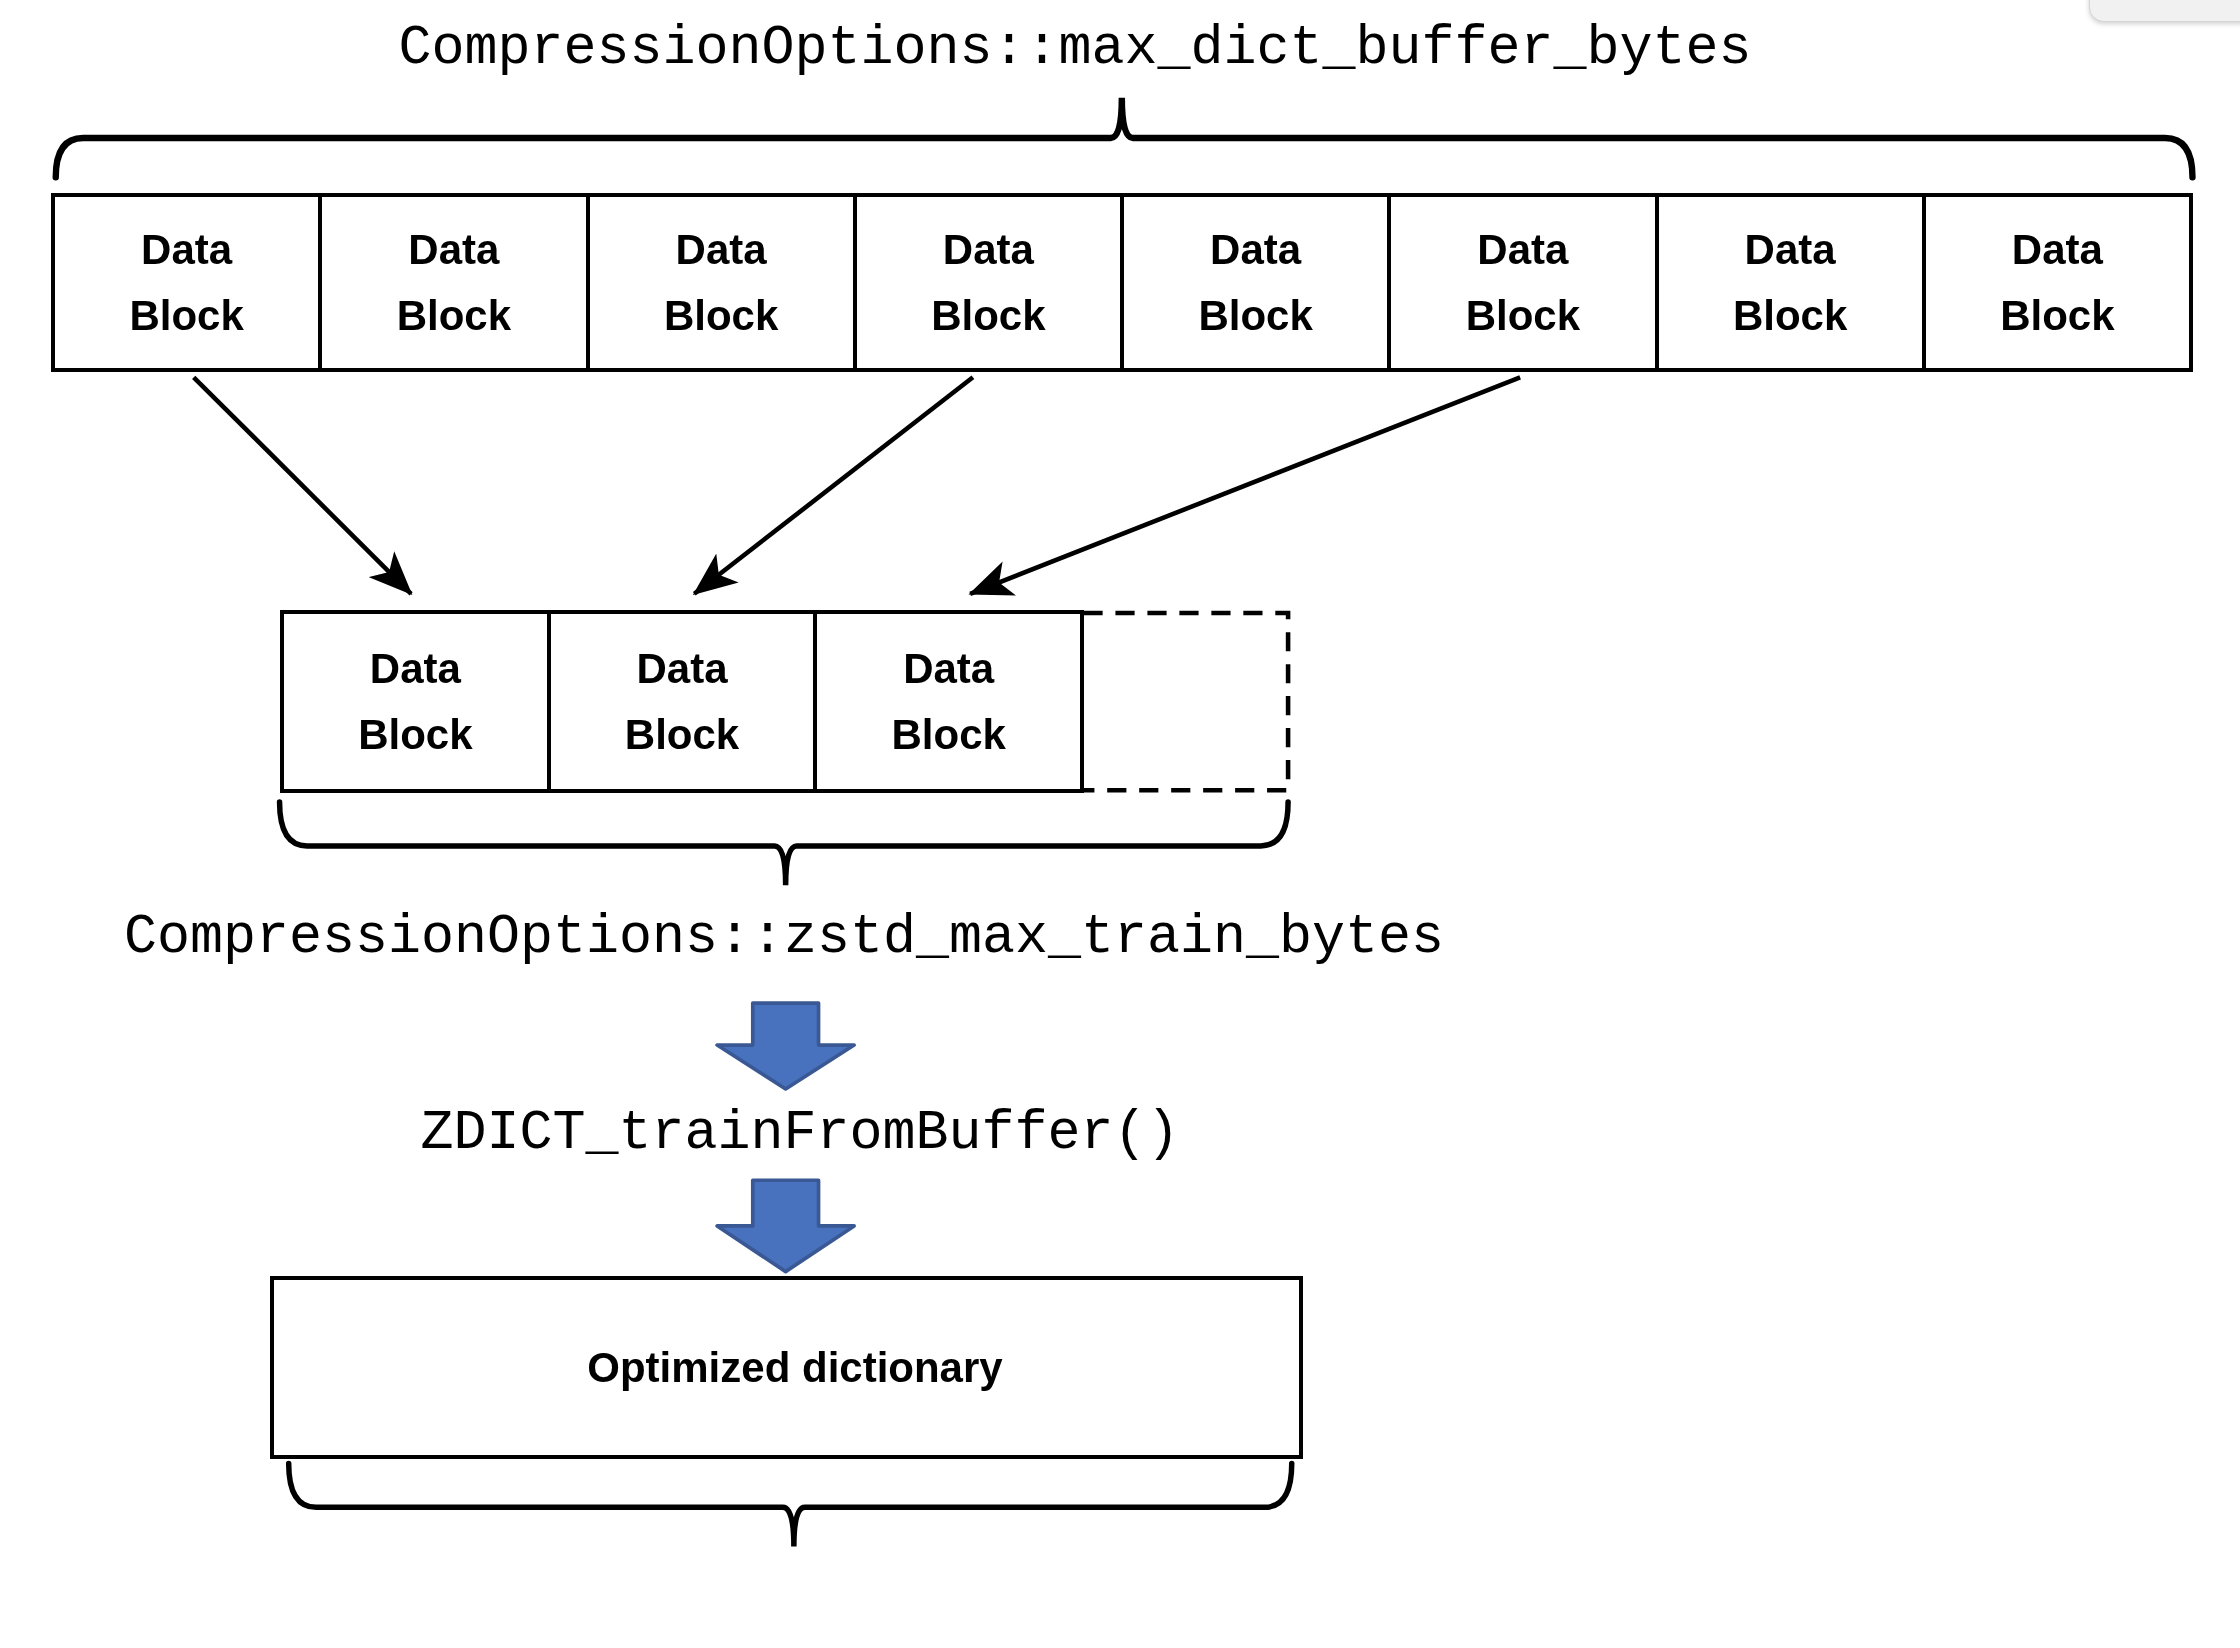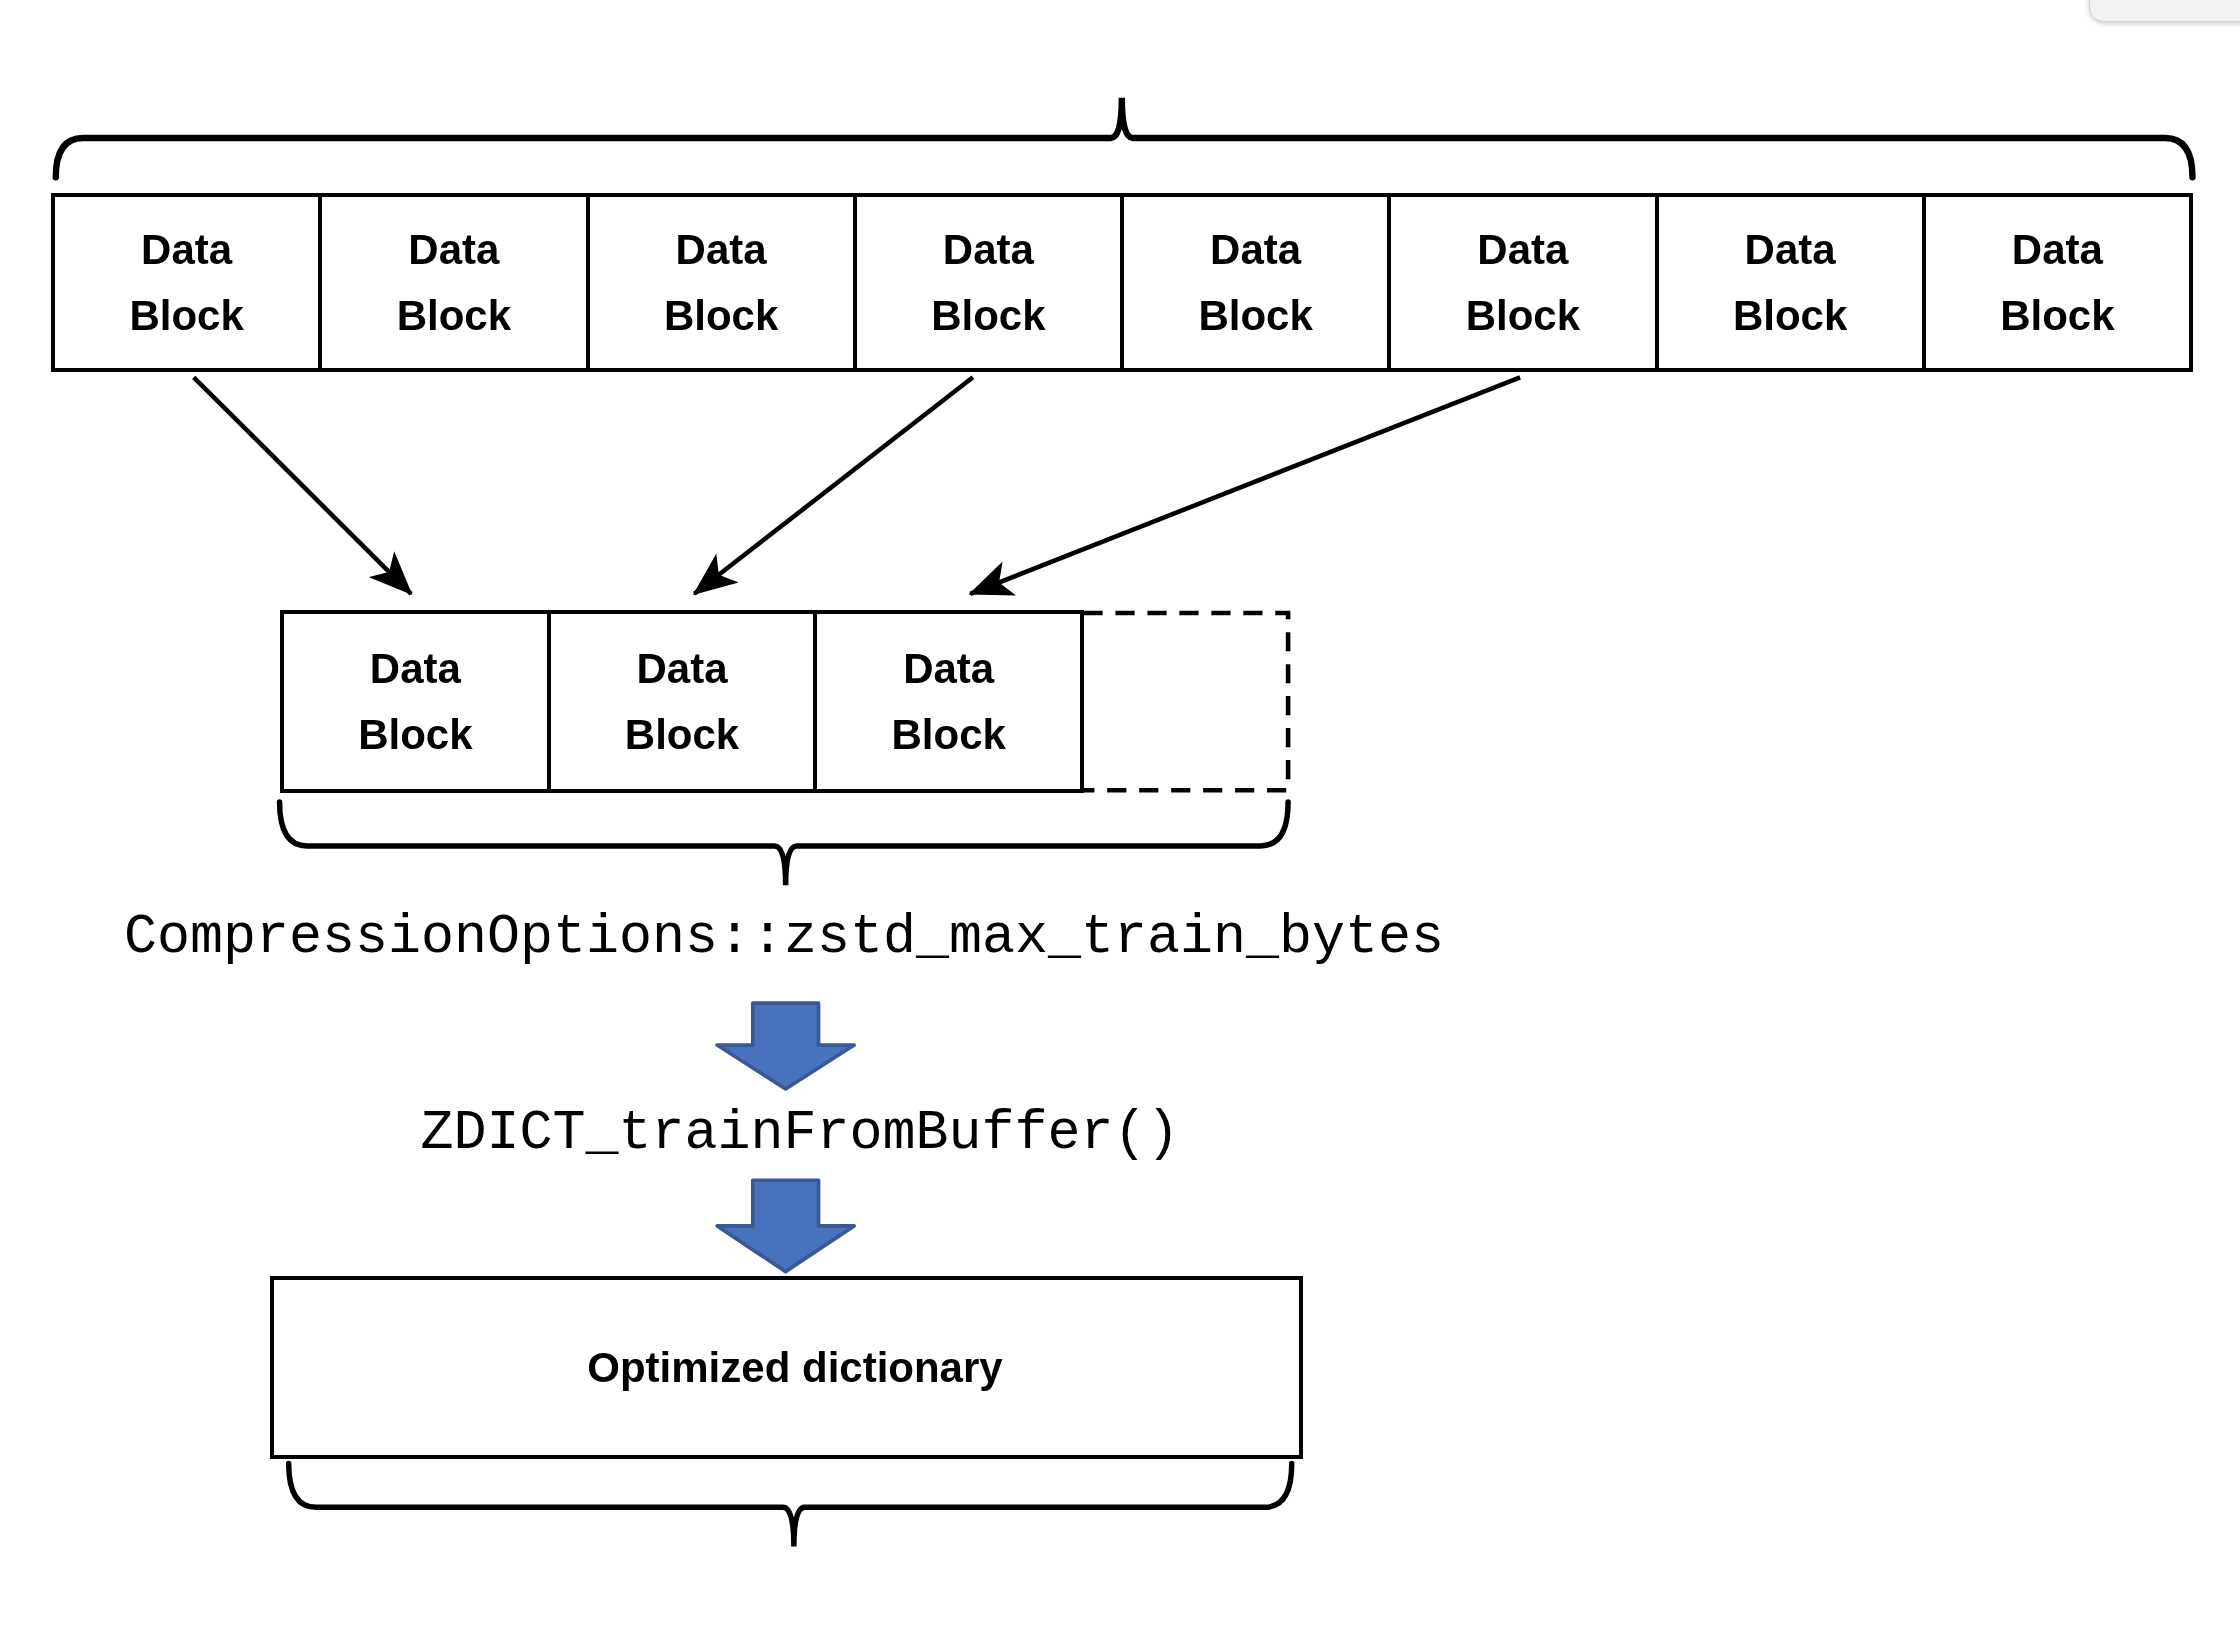--- a/index.html
+++ b/index.html
@@ -98,20 +98,21 @@
     pointer-events: none;
   }
 </style>
 </head>
 <body>
 
 <div class="canvas">
 
   <div class="corner-fragment"></div>
 
+  <div class="mono-label" style="left:1075px; top:16.4px;">CompressionOptions::max_dict_buffer_bytes</div>
 
   <div class="block-row row-buffer">
     <div class="block-cell">
       <span class="block-text">Data</span>
       <span class="block-text">Block</span>
     </div>
     <div class="block-cell">
       <span class="block-text">Data</span>
       <span class="block-text">Block</span>
     </div>

